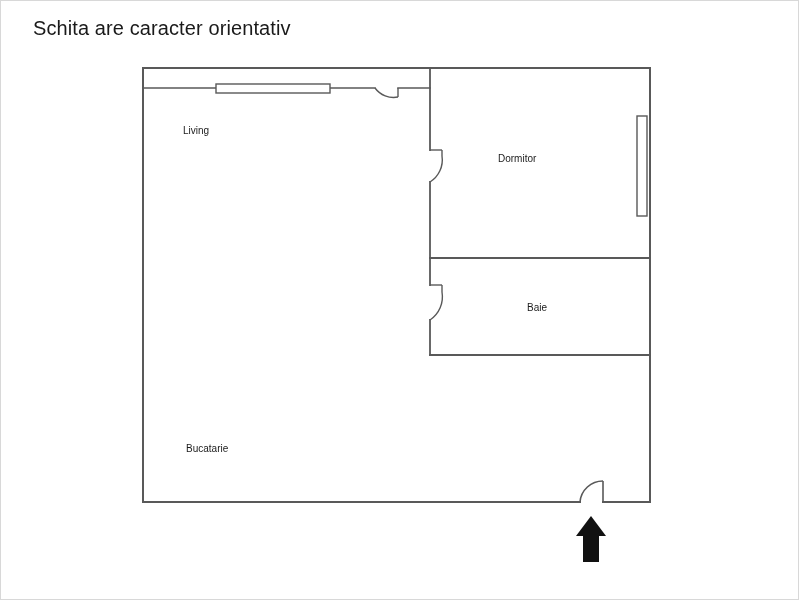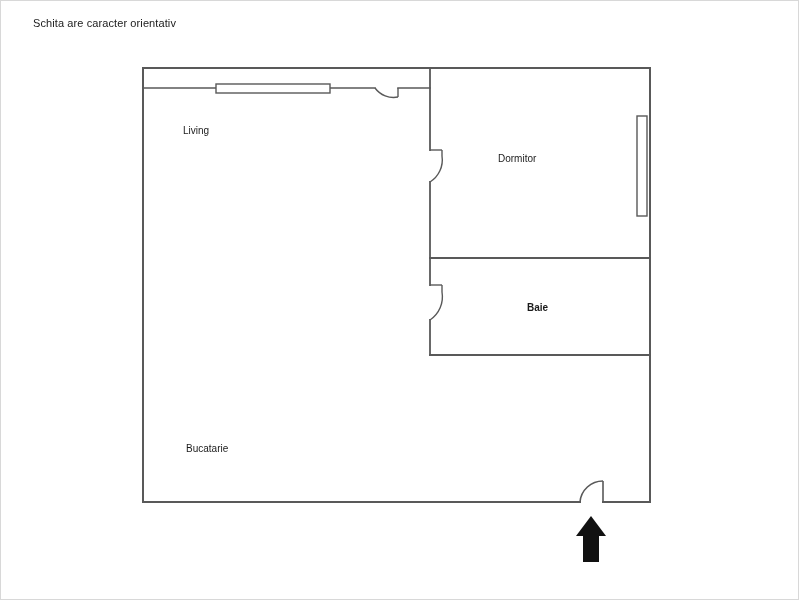--- a/index.html
+++ b/index.html
@@ -27,39 +27,39 @@
     left: 0; top: 0;
     width: 799px; height: 600px;
     box-sizing: border-box;
     border: 1px solid #d8d8d8;
     pointer-events: none;
   }
   #disclaimer-title {
     position: absolute;
     left: 33px;
     top: 17px;
-    font-size: 11px;
+    font-size: 20px;
     color: #1a1a1a;
     letter-spacing: 0.1px;
     white-space: nowrap;
   }
   #plan-svg {
     position: absolute;
     left: 0;
     top: 0;
   }
   .room-label {
     position: absolute;
     font-size: 10px;
     color: #1b1b1b;
     white-space: nowrap;
   }
   #label-living   { left: 183px; top: 125px; }
   #label-dormitor { left: 498px; top: 153px; }
-  #label-baie     { left: 527px; top: 302px; font-weight: bold; }
+  #label-baie     { left: 527px; top: 302px; }
   #label-bucatarie{ left: 186px; top: 443px; }
 
   
   #brand-logo {
     position: absolute;
     left: 714px;
     top: 513px;
     width: 82px;
     height: 82px;
   }

